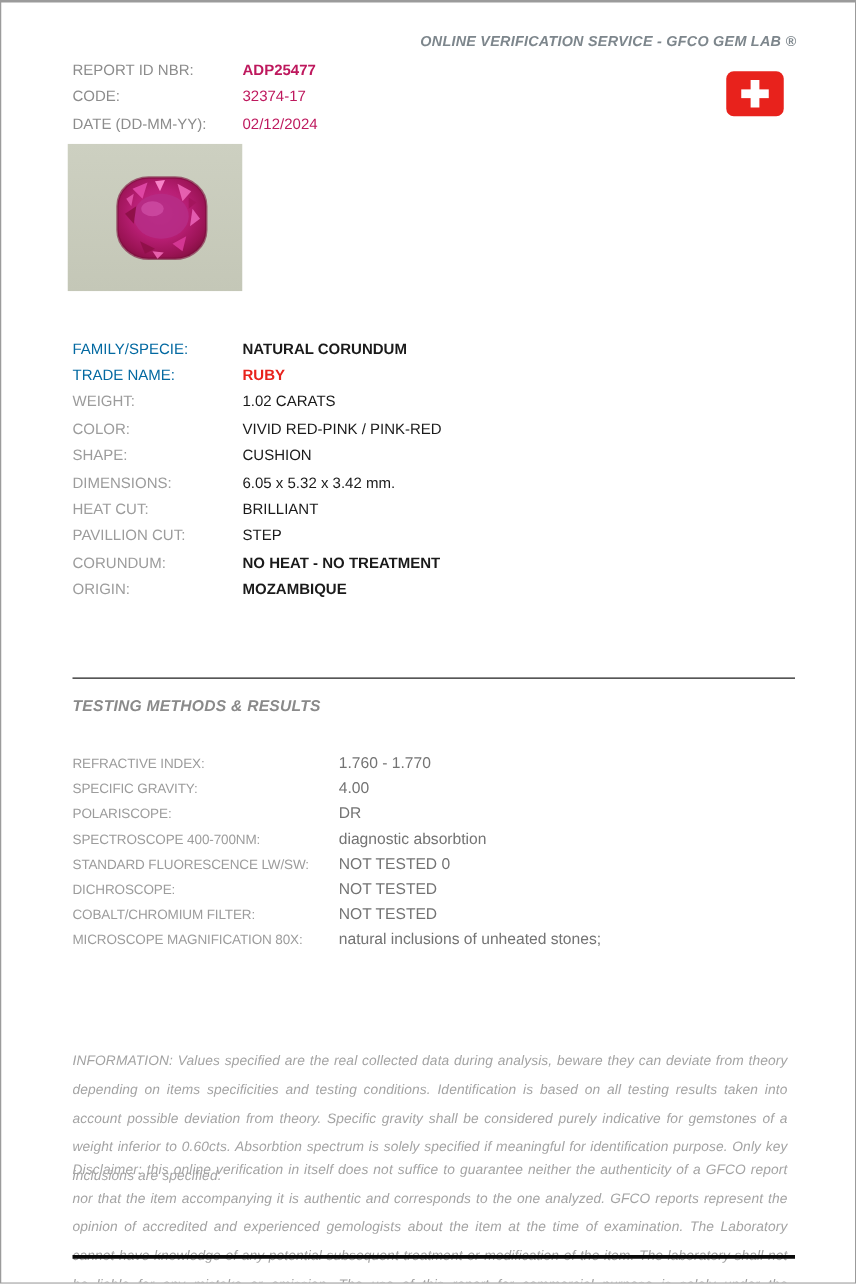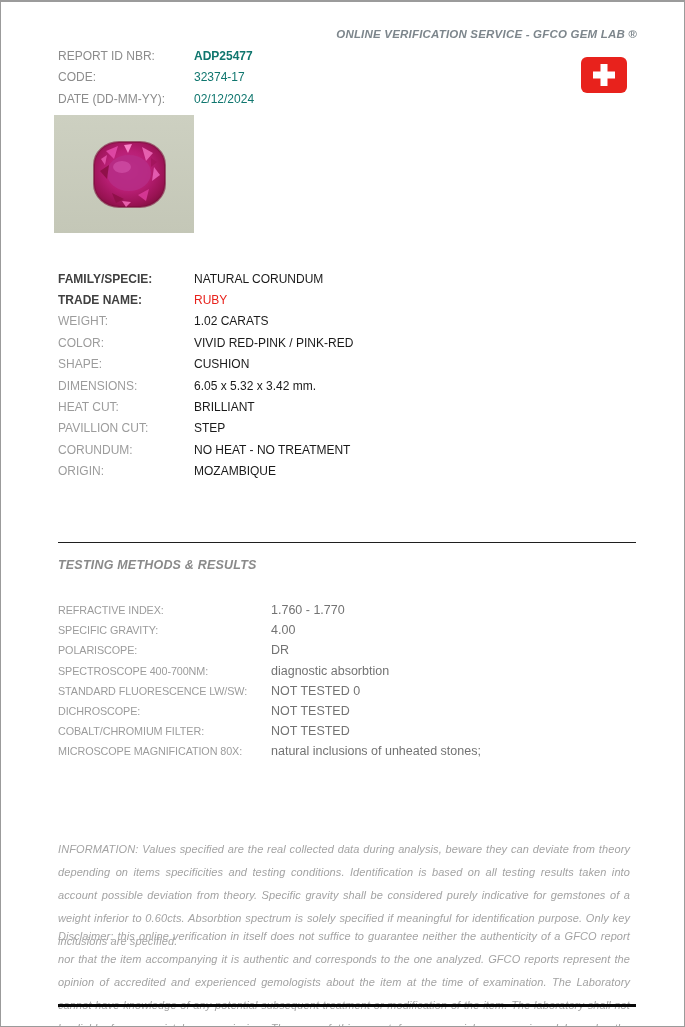--- a/index.html
+++ b/index.html
@@ -14,37 +14,37 @@
     overflow:hidden;
   }
   .doc-title {
     position:absolute; top:26px; right:47px;
     font-size:11.5px; font-weight:bold; font-style:italic;
     color:#7d868c; letter-spacing:0.2px;
   }
   .header-fields { position:absolute; top:43px; left:57px; }
   .hrow { display:flex; height:21.5px; align-items:center; }
   .hrow .lbl { width:136px; font-size:12px; color:#8c8c8c; }
-  .hrow .val { font-size:12px; color:#0f766e; }
+  .hrow .val { font-size:12px; color:#be185d; }
   .hrow .val.bold { font-weight:bold; }
 
   .flag {
     position:absolute; top:55px; left:580px;
     width:46px; height:36px; background:#e8221c; border-radius:6px;
   }
   .flag svg { display:block; }
 
   .gem-photo { position:absolute; top:113px; left:53px; width:140px; height:118px; }
 
   .details { position:absolute; top:266px; left:57px; }
   .drow { display:flex; height:21.4px; align-items:center; }
   .drow .lbl { width:136px; font-size:12px; color:#9c9c9c; }
-  .drow .lbl.bold { font-weight:bold; color:#404040; }
+  .drow .lbl.bold { font-weight:normal; color:#0369a1; }
   .drow .val { font-size:12px; color:#1a1a1a; }
-  .drow .val.bold { font-weight:normal; }
+  .drow .val.bold { font-weight:bold; }
   .drow .val.red { color:#e8221c; }
 
   .divider1 { position:absolute; top:540px; left:57px; width:578px; height:1px; background:#1f1f1f; }
 
   .testing-title {
     position:absolute; top:556px; left:57px;
     font-size:12.5px; font-weight:bold; font-style:italic; color:#8a8a8a;
     letter-spacing:0.2px;
   }
   .testing { position:absolute; top:585px; left:57px; }

